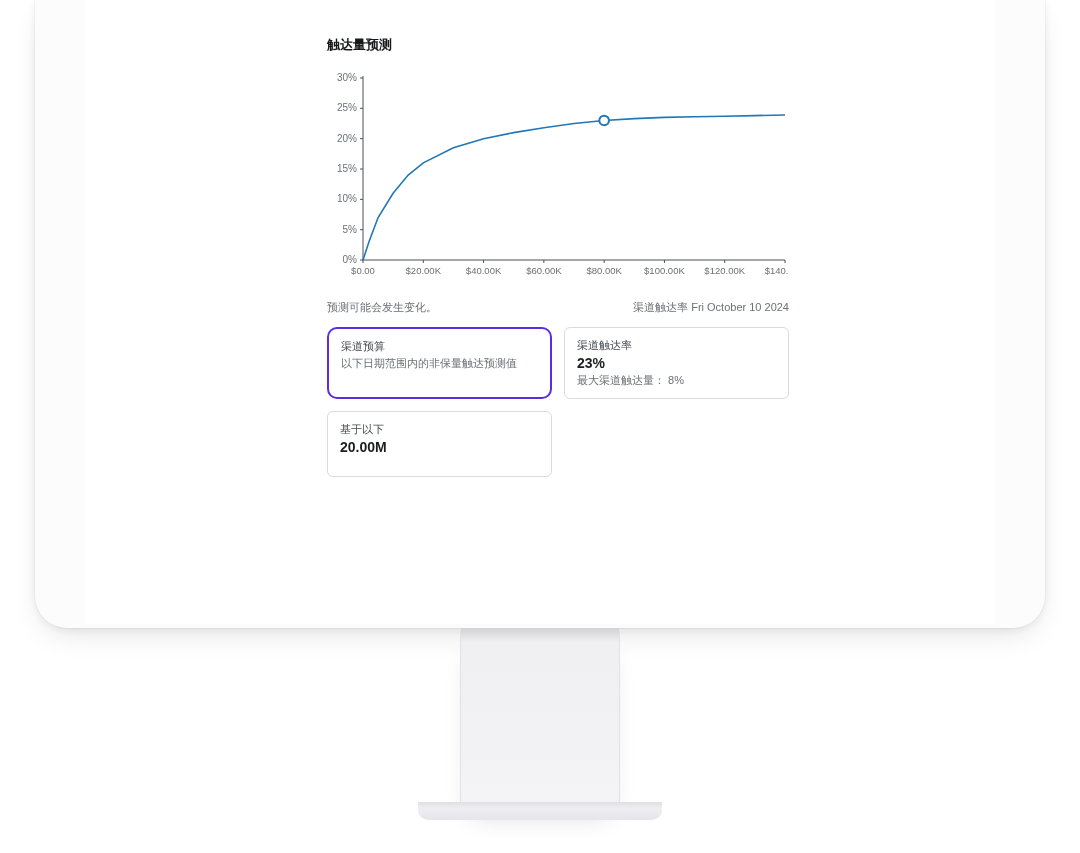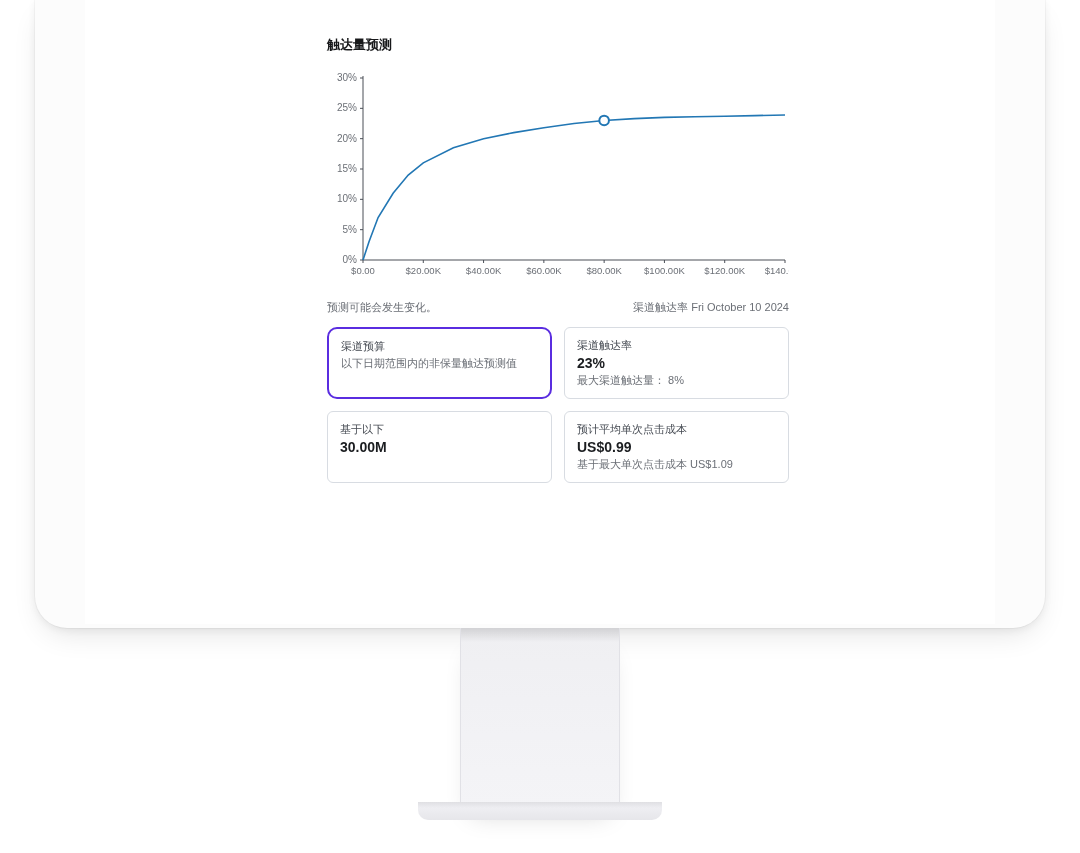--- a/index.html
+++ b/index.html
@@ -246,34 +246,25 @@
             <div class="label">渠道触达率</div>
             <div class="value">23%</div>
             <div class="meta">
               <span>最大渠道触达量：</span>
               <span>8%</span>
             </div>
           </div>
 
           <div class="card">
             <div class="label">基于以下</div>
-            <div class="value">30.00M</div>
-          </div>
-
-
-
-          <div class="card">
-            <div class="label">预计平均单次点击成本</div>
-            <div class="value">US$0.99</div>
-            <div class="meta">
-              <span>基于最大单次点击成本</span>
-              <span> </span>
-              <span>US$1.09</span>
-            </div>
-          </div>
+            <div class="value">20.00M</div>
+          </div>
+
+
+
 
         </div>
 
       </div>
     </div>
   </div>
   <div class="monitor-stem"></div>
   <div class="monitor-base"></div>
 </div>
 

